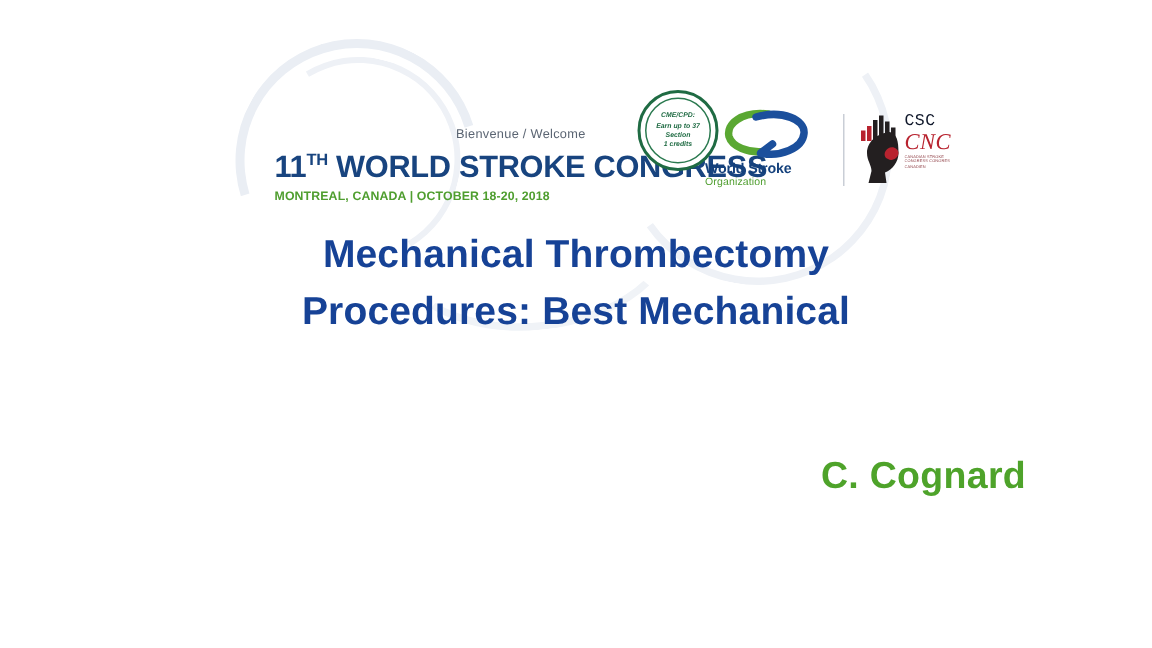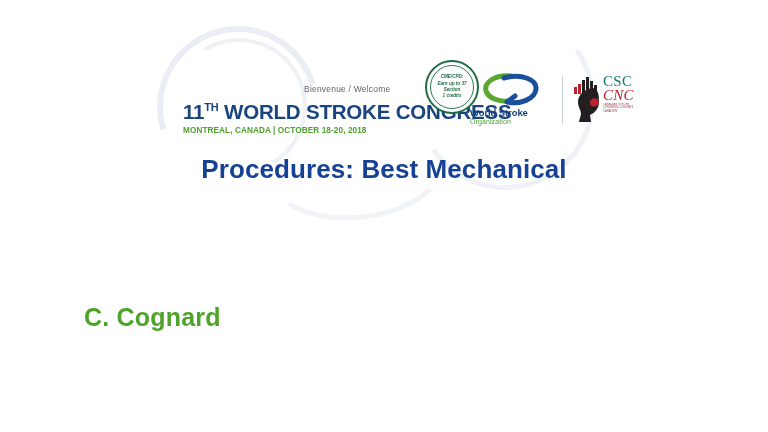--- a/index.html
+++ b/index.html
@@ -179,23 +179,23 @@
     width: 72px;
     height: 54px;
     z-index: 5;
   }
   #csc-logo .bars { position: absolute; left: 1px; top: 4px; }
   #csc-logo .head { position: absolute; left: 0px; top: 14px; }
   #csc-logo .csc-txt {
     position: absolute;
     left: 30px;
     top: 2px;
-    font-family: Liberation Serif, serif;
-    font-size: 15px;
-    color: #0f766e;
+    font-family: Liberation Mono, monospace;
+    font-size: 11px;
+    color: #0f172a;
     line-height: 15px;
     letter-spacing: .3px;
   }
   #csc-logo .cnc-txt {
     position: absolute;
     left: 30px;
     top: 16px;
     font-family: "Liberation Serif", serif;
     font-size: 15px;
     color: #b8232f;
@@ -229,21 +229,21 @@
     color: #164296;
     line-height: 38px;
     letter-spacing: .1px;
     white-space: nowrap;
   }
   #author {
     position: absolute;
     left: 84px;
     top: 303px;
     width: 600px;
-    text-align: left;
+    text-align: right;
     font-size: 25px;
     font-weight: bold;
     color: #4ea32a;
     letter-spacing: .2px;
     white-space: nowrap;
   }
 </style>
 </head>
 <body>
 
@@ -301,18 +301,19 @@
           <path d="M19 13 C22 11 26 13 26 16 C26 19 22 22 19 20 C16 19 16 15 19 13 Z" fill="#b8232f"></path>
         </svg>
       </span>
       <div class="csc-txt">CSC</div>
       <div class="cnc-txt">CNC</div>
       <div class="micro">CANADIAN STROKE CONGRESS  CONGRES CANADIEN</div>
     </div>
   </div>
 
   <div id="title-block">
+    <div class="title-line">Mechanical Thrombectomy</div>
     <div class="title-line">Procedures: Best Mechanical</div>
   </div>
 
   <div id="author">C. Cognard</div>
 
 </div>
 
 </body></html>

